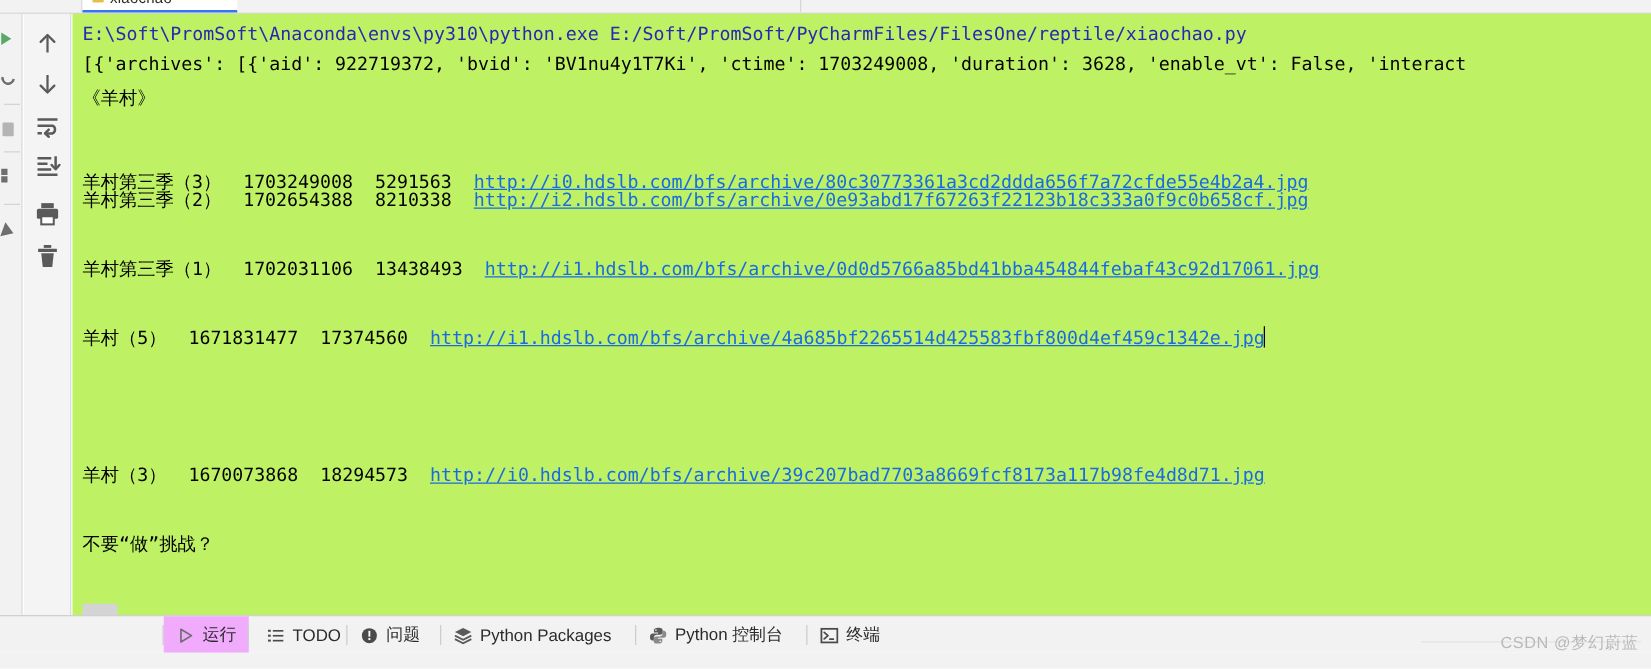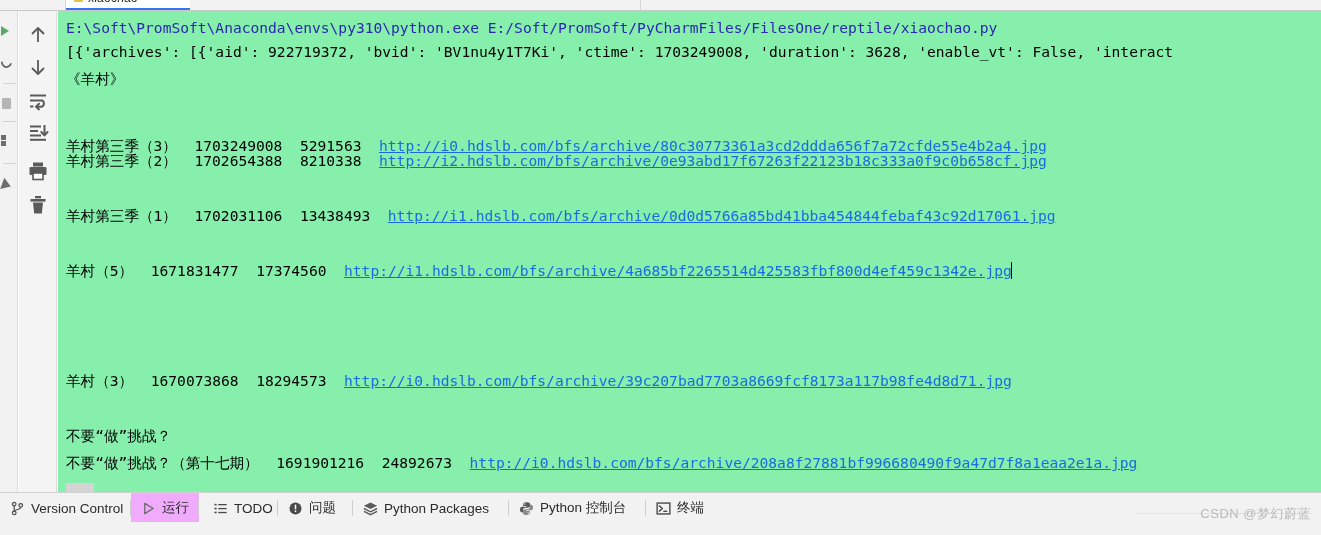--- a/index.html
+++ b/index.html
@@ -135,21 +135,21 @@
     width: 24px; height: 24px;
     cursor: default;
   }
   .g-btn svg { display: block; }
 
   
   .console {
     position: absolute;
     left: 58px; top: 11px;
     width: 1263px; height: 481px;
-    background: #86efac;
+    background: #bef264;
     overflow: hidden;
     font-family: "DejaVu Sans Mono", "Liberation Mono", monospace;
     font-size: 14.6px;
     line-height: 27px;
     white-space: nowrap;
   }
   .line {
     position: absolute;
     left: 8px;
     height: 27px;
@@ -339,39 +339,27 @@
 
     <div class="line" style="top:191px;"><span>羊村第三季（1）  1702031106  13438493  </span><span class="lnk">http://i1.hdslb.com/bfs/archive/0d0d5766a85bd41bba454844febaf43c92d17061.jpg</span></div>
 
     <div class="line" style="top:246px;"><span>羊村（5）  1671831477  17374560  </span><span class="lnk">http://i1.hdslb.com/bfs/archive/4a685bf2265514d425583fbf800d4ef459c1342e.jpg</span><span class="caret"></span></div>
 
 
     <div class="line" style="top:356px;"><span>羊村（3）  1670073868  18294573  </span><span class="lnk">http://i0.hdslb.com/bfs/archive/39c207bad7703a8669fcf8173a117b98fe4d8d71.jpg</span></div>
 
     <div class="line" style="top:411px;"><span>不要“做”挑战？</span></div>
 
-    <div class="line" style="top:438px;"><span>不要“做”挑战？（第十七期）  1691901216  24892673  </span><span class="lnk">http://i0.hdslb.com/bfs/archive/208a8f27881bf996680490f9a47d7f8a1eaa2e1a.jpg</span></div>
 
   </div>
 
   <div class="selbox"></div>
 
   <div class="bottombar">
 
-    <div class="bb-item" style="left:0;">
-      <span class="bb-ico">
-        <svg width="15" height="15" viewBox="0 0 16 16">
-          <circle cx="4.5" cy="3.3" r="1.9" fill="none" stroke="#4a4a4a" stroke-width="1.3"></circle>
-          <circle cx="4.5" cy="12.7" r="1.9" fill="none" stroke="#4a4a4a" stroke-width="1.3"></circle>
-          <circle cx="11.5" cy="4.6" r="1.9" fill="none" stroke="#4a4a4a" stroke-width="1.3"></circle>
-          <path d="M4.5 5.3 L4.5 10.8 M11.5 6.6 c0 3 -7 2.4 -7 4.2" fill="none" stroke="#4a4a4a" stroke-width="1.3"></path>
-        </svg>
-      </span>
-      <span>Version Control</span>
-    </div>
 
     <div class="bb-sep" style="left:130px;"></div>
 
     <div class="bb-item active" style="left:131px;">
       <span class="bb-ico">
         <svg width="15" height="15" viewBox="0 0 16 16">
           <path d="M4 2.6 L13 8 L4 13.4 Z" fill="none" stroke="#6d6d6d" stroke-width="1.4" stroke-linejoin="round"></path>
         </svg>
       </span>
       <span>运行</span>

